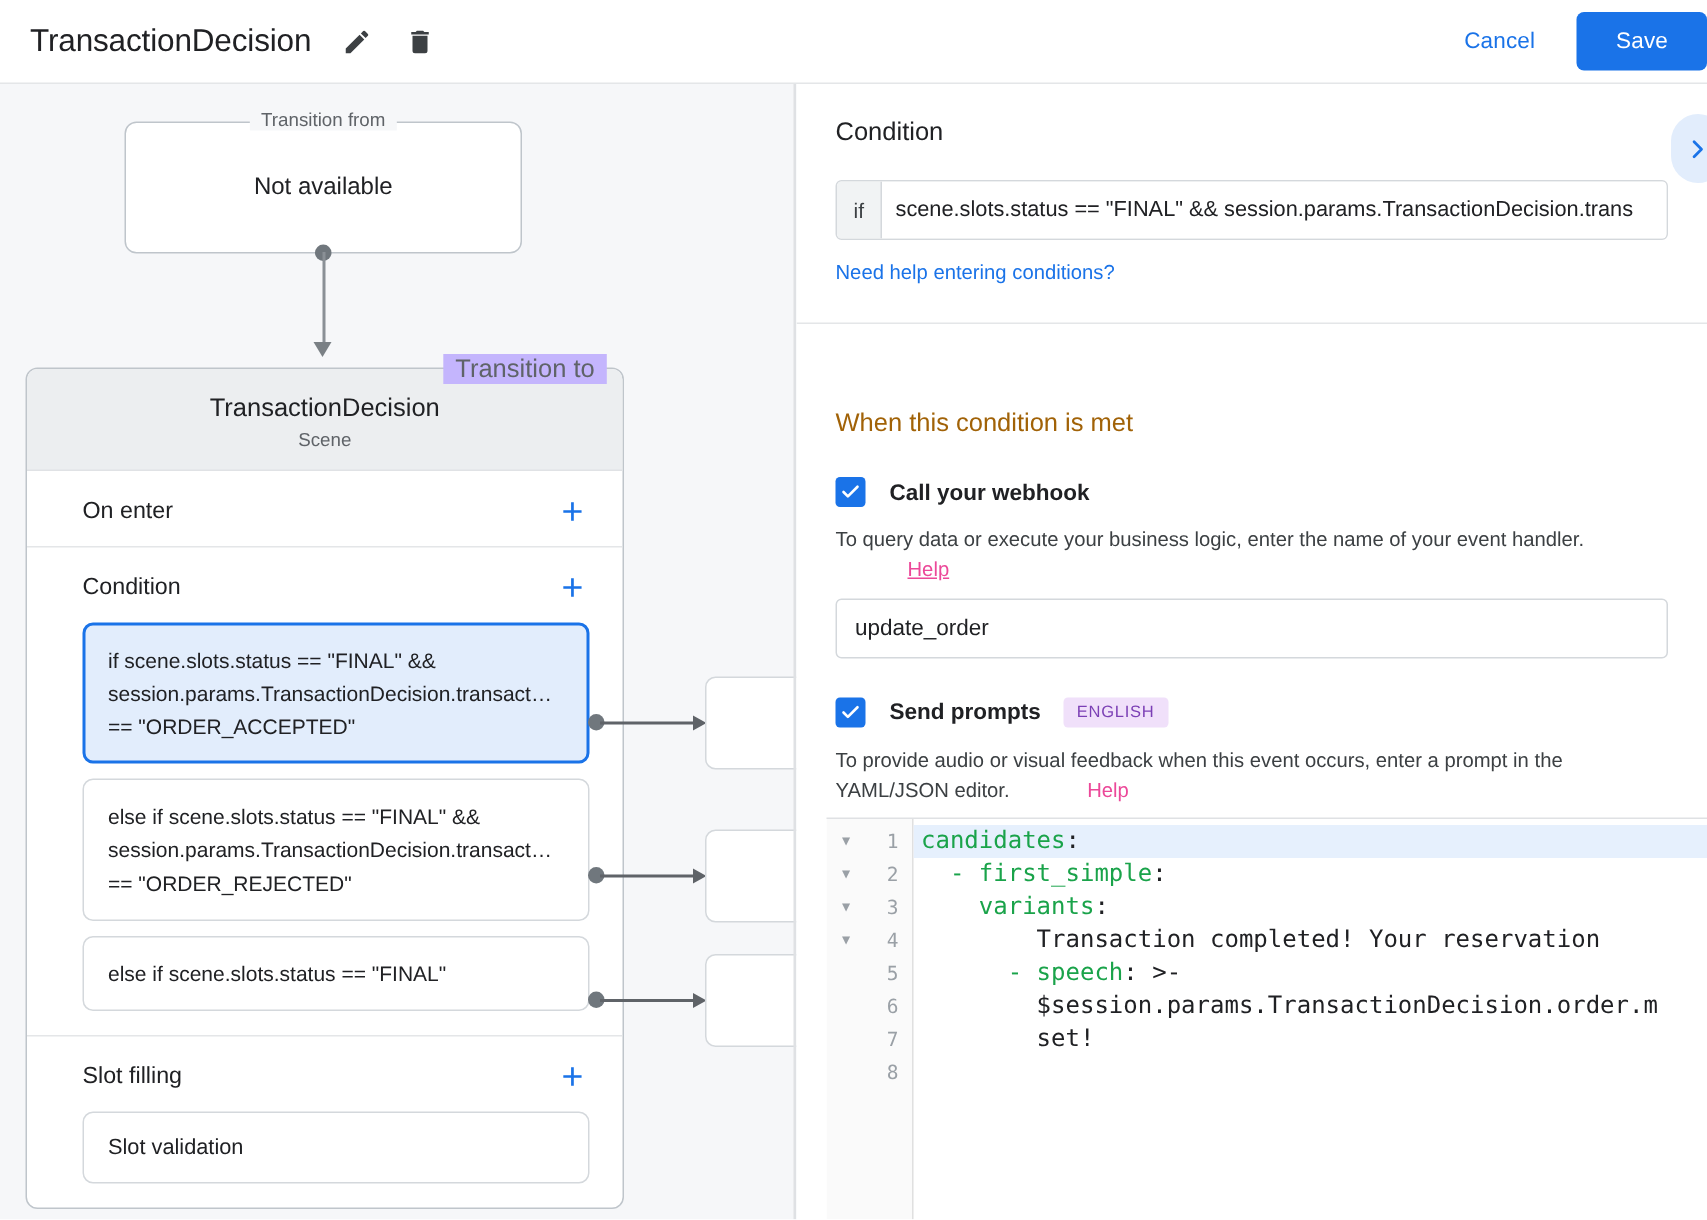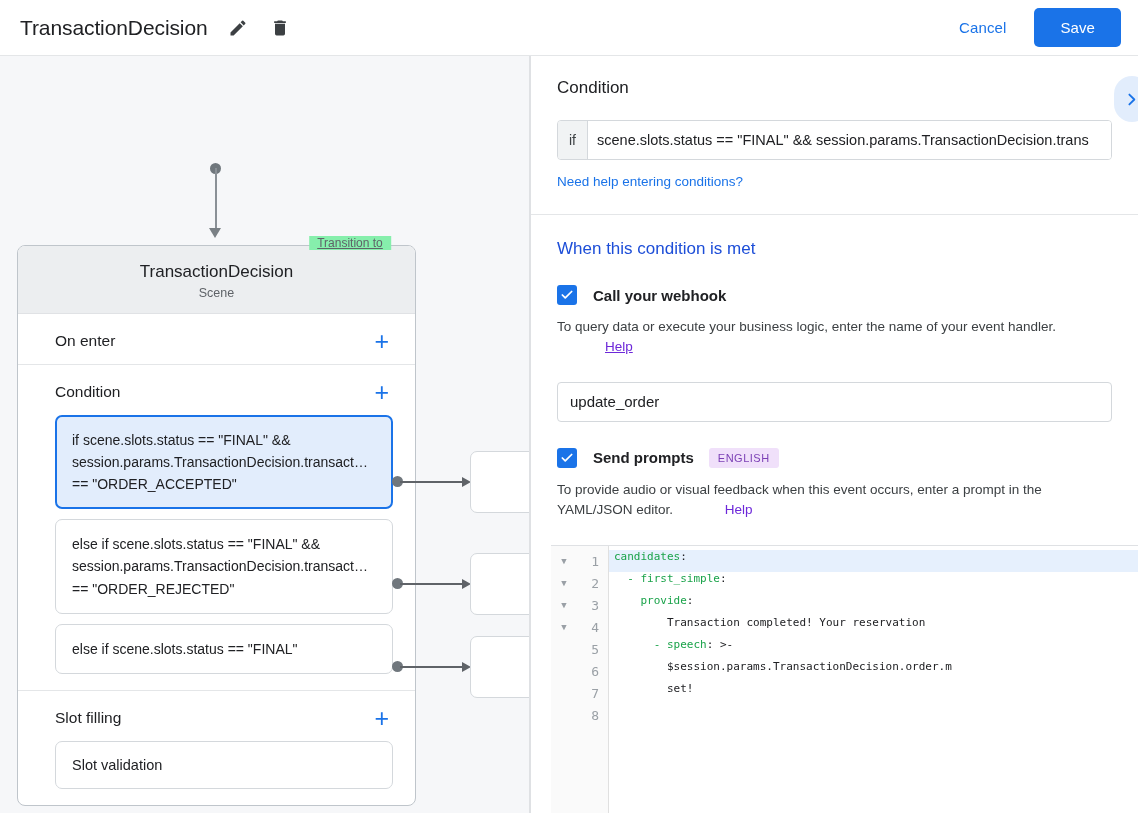--- a/index.html
+++ b/index.html
@@ -29,21 +29,21 @@
     cursor: pointer; background: none; border: none;
   }
   .icon-btn svg { display: block; }
   .topbar-spacer { flex: 1; }
   .cancel-btn {
     color: #1a73e8; font-size: 15px; background: none; border: none;
     padding: 8px 14px; cursor: pointer; letter-spacing: .1px;
     font-family: "Liberation Sans", sans-serif;
   }
   .save-btn {
-    margin-left: 14px; margin-right: 17px;
+    margin-left: 14px; 
     background: #1a73e8; color: #fff; font-size: 15px;
     border: none; border-radius: 5px; padding: 11px 26px;
     cursor: pointer; letter-spacing: .1px;
     font-family: "Liberation Sans", sans-serif;
   }
 
   
   .canvas {
     position: absolute; left: 0; top: 56px; width: 531px; height: 757px;
     background: #f6f7f9; overflow: hidden;
@@ -75,22 +75,22 @@
     background: #ffffff; overflow: hidden;
   }
   .scene-head {
     background: #eceef0; padding: 16px 0 13px 0; text-align: center;
     border-bottom: 1px solid #e0e2e5;
   }
   .scene-head .name { font-size: 17px; color: #202124; }
   .scene-head .sub { font-size: 12.5px; color: #5f6368; margin-top: 4px; }
   .scene-legend {
     position: absolute; left: 50%; transform: translateX(-50%);
-    top: 180px; background: #86efac; padding: 0 8px;
-    font-size: 12px; color: #5f6368; z-index: 3; text-decoration: underline;
+    top: 180px; background: #c4b5fd; padding: 0 8px;
+    font-size: 17px; color: #5f6368; z-index: 3;
   }
 
   .section { border-bottom: 1px solid #e4e6e8; padding: 0 0 0 0; }
   .section:last-child { border-bottom: none; }
   .section-head {
     display: flex; align-items: center; justify-content: space-between;
     padding: 18px 22px 14px 37px;
     gap: 36px;
   }
   .section-title { font-size: 15.5px; color: #202124; }
@@ -160,37 +160,37 @@
   }
   .chevron-pill {
     position: absolute; right: -12px; top: 20px;
     width: 36px; height: 46px; border-radius: 23px;
     background: #e2edfc; display: flex; align-items: center;
     justify-content: flex-start; padding-left: 9px; cursor: pointer;
   }
   .chevron-pill svg { display: block; }
 
   .panel-sec-2 { padding: 24px 26px 0 26px; }
-  .met-h { font-size: 17px; color: #1d4ed8; }
+  .met-h { font-size: 17px; color: #a16207; margin-top: 32px; }
   .check-row { display: flex; align-items: center; margin-top: 26px; }
   .checkbox {
     width: 20px; height: 20px; border-radius: 3px; background: #1a73e8;
     display: flex; align-items: center; justify-content: center; cursor: pointer;
     flex: 0 0 auto;
   }
   .check-label { margin-left: 16px; font-size: 15px; font-weight: bold; color: #202124; }
   .badge {
     margin-left: 15px; background: #f0e0fa; color: #7b3fb5;
     font-size: 11px; letter-spacing: .5px; padding: 4px 9px; border-radius: 3px;
   }
   .desc { font-size: 13.5px; color: #3c4043; margin-top: 12px; line-height: 1.5; }
-  .desc a { color: #6d28d9; text-decoration: underline; cursor: pointer; padding-left: 48px; }
+  .desc a { color: #ec4899; text-decoration: underline; cursor: pointer; padding-left: 48px; }
   .desc a.nounder { text-decoration: none; }
   .text-input {
-    margin-top: 24px; width: 100%; height: 40px;
+    margin-top: 8px; width: 100%; height: 40px;
     border: 1px solid #d4d8dc; border-radius: 4px;
     padding: 0 12px; font-size: 15px; color: #202124; outline: none;
     font-family: "Liberation Sans", sans-serif;
   }
   .tabs { display: flex; margin-top: 22px; }
   .tab {
     padding: 11px 42px; font-size: 14px; letter-spacing: .5px; cursor: pointer;
     color: #5f6368; border-radius: 4px 4px 0 0; margin-top: 18px;
   }
   .tab.active { background: #dbe8fb; color: #1a73e8; }
@@ -204,21 +204,21 @@
   .gutter {
     width: 58px; background: #fafafa; border-right: 1px solid #e0e0e0;
     padding-top: 4px; flex: 0 0 auto;
   }
   .gl { display: flex; align-items: center; height: 22px; font-family: "DejaVu Sans Mono", monospace; }
   .fold { width: 26px; text-align: center; color: #9aa0a6; font-size: 9px; cursor: pointer; }
   .lnum { flex: 1; text-align: right; padding-right: 9px; color: #9aa0a6; font-size: 13px; }
   .code { flex: 1; padding-top: 4px; overflow: hidden; position: relative; }
   .cl {
     height: 22px; white-space: pre; font-family: "DejaVu Sans Mono", monospace;
-    font-size: 11px; color: #202124; padding-left: 5px;
+    font-size: 16px; color: #202124; padding-left: 5px;
   }
   .cl.hl { background: #e6f0fd; }
   .k { color: #1aa34a; }
   .p { color: #202124; }
 </style>
 </head>
 <body>
 
 <div class="topbar">
   <div class="topbar-title">TransactionDecision</div>
@@ -241,20 +241,24 @@
 
   <div class="topbar-spacer"></div>
 
   <button class="cancel-btn">Cancel</button>
   <button class="save-btn">Save</button>
 </div>
 
 <div class="canvas">
   <div class="canvas-inner">
 
+    <div class="fbox" id="transition-from">
+      <span class="fbox-legend">Transition from</span>
+      <div class="body">Not available</div>
+    </div>
 
     <div class="dot" style="left:210px; top:107px;"></div>
     <div class="vline" style="left:215px; top:112px; width:1.5px; height:62px;"></div>
     <div style="position:absolute; left:209px; top:172px; width:0; height:0; border-left:6px solid transparent; border-right:6px solid transparent; border-top:10px solid #7a8085;"></div>
 
     <span class="scene-legend">Transition to</span>
     <div class="scene-card">
       <div class="scene-head">
         <div class="name">TransactionDecision</div>
         <div class="sub">Scene</div>
@@ -398,20 +402,20 @@
         <span class="lnum">7</span>
       </div>
       <div class="gl">
         <span class="fold"></span>
         <span class="lnum">8</span>
       </div>
     </div>
   <div class="code" id="code">
       <div class="cl hl"><span class="p"></span><span class="k">candidates</span><span class="p">:</span></div>
       <div class="cl"><span class="p">  </span><span class="k">- first_simple</span><span class="p">:</span></div>
-      <div class="cl"><span class="p">    </span><span class="k">provide</span><span class="p">:</span></div>
+      <div class="cl"><span class="p">    </span><span class="k">variants</span><span class="p">:</span></div>
       <div class="cl"><span class="p">        Transaction completed! Your reservation</span></div>
       <div class="cl"><span class="p">      </span><span class="k">- speech</span><span class="p">: &gt;-</span></div>
       <div class="cl"><span class="p">        $session.params.TransactionDecision.order.m</span></div>
       <div class="cl"><span class="p">        set!</span></div>
       <div class="cl"><span class="p"></span></div>
     </div>
 </div>
 
 </body></html>

